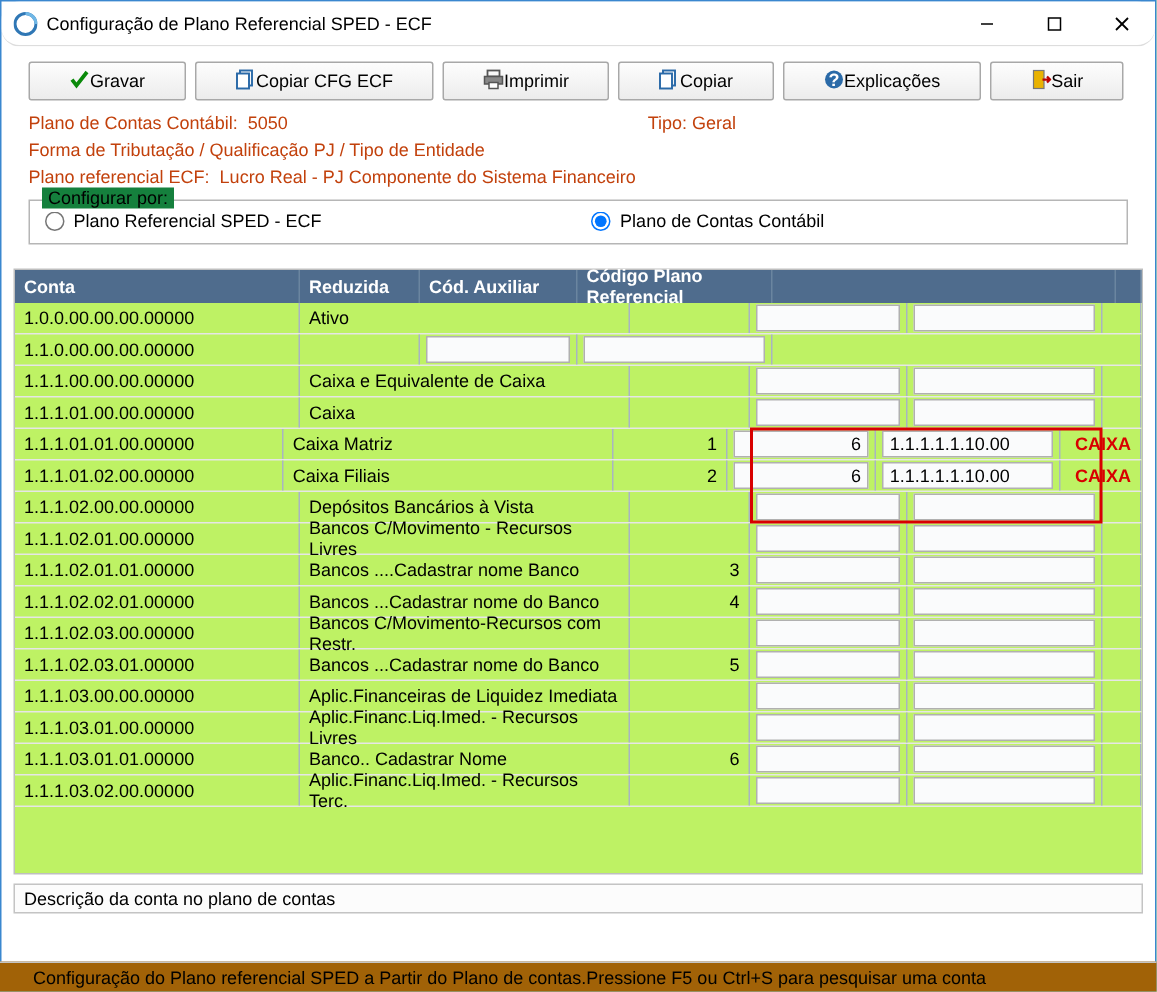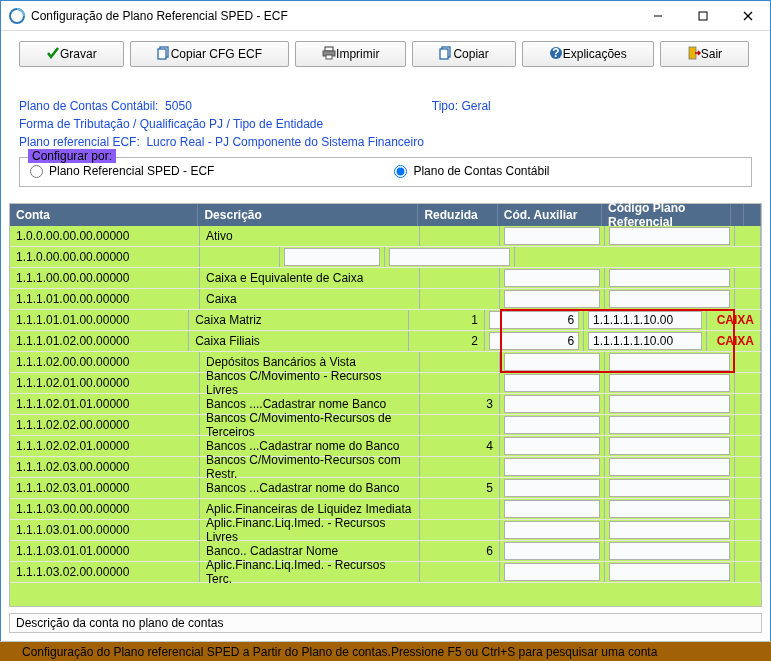--- a/index.html
+++ b/index.html
@@ -1,28 +1,28 @@
 <!DOCTYPE html>
 <html><head>
 <meta charset="utf-8">
 <style>
   * { box-sizing: border-box; margin: 0; padding: 0; font-family: "Segoe UI", Tahoma, sans-serif; font-size: 12px; }
   body { background: #fff; width: 771px; height: 661px; border: 1px solid #3a87cf; overflow: hidden; }
-  .titlebar { height: 30px; background: #fff; display: flex; align-items: center; padding-left: 8px; border-bottom: 1px solid #ddd; }
+  .titlebar { height: 30px; background: #fff; display: flex; align-items: center; padding-left: 8px; border-bottom: 1px solid #ddd; border-radius: 12px; }
   .titlebar .icon { width: 16px; height: 16px; margin-right: 6px; display:inline-flex; align-items:center; justify-content:center; }
   .titlebar .icon svg { width:16px; height:16px; }
   .titlebar .title { flex: 1; color: #000; }
   .titlebar .winbtn { width: 45px; height: 29px; display: flex; align-items: center; justify-content: center; color: #000; }
   .toolbar { padding: 10px 18px 6px 18px; display: flex; gap: 6px; }
   .tbtn { border: 1px solid #a8a8a8; background: linear-gradient(#fdfdfd,#ececec); height: 26px; padding: 0 26px; display: flex; align-items: center; gap: 0; border-radius: 2px; cursor: pointer; }
   .tbtn svg { width: 14px; height: 14px; }
-  .infoarea { padding: 0 18px 6px 18px; line-height: 18px; color:#1d4ed8;margin-top:24px; }
+  .infoarea { padding: 0 18px 6px 18px; line-height: 18px; color:#c2410c; }
   .infoarea .row { display:flex; gap:40px;}
   .fieldset { margin: 0 18px 8px 18px; border: 1px solid #b6b6b6; padding: 6px 10px 8px 10px; position: relative; }
-  .legend { position: absolute; top: -9px; left: 8px; background: #8b5cf6; padding: 0 4px; font-size: 12px; }
+  .legend { position: absolute; top: -9px; left: 8px; background: #15803d; padding: 0 4px; font-size: 12px; }
   .radios { display:flex; gap: 180px; align-items:center; }
   .radioitem { display:flex; align-items:center; gap:6px; }
   .radioitem input { width:13px; height:13px;}
   .grid-wrap { margin: 16px 8px 0 8px; border:1px solid #bfbfbf; position:relative;}
   .grid-head { display:flex; background:#4f6c8d; color:#fff; font-weight:600; height:22px; align-items:center;}
   .grid-head > div, .grid-row > div { padding: 0 6px; border-right:1px solid #a8b4c2; height:100%; display:flex; align-items:center;}
   .grid-head > div { border-right:1px solid #6b85a0;}
   .col-conta { width: 190px; }
   .col-desc  { width: 220px; flex-shrink:0;}
   .col-red   { width: 80px; justify-content:flex-end; padding-right:12px;}
@@ -133,21 +133,20 @@
     <label class="radioitem">
       <input type="radio" name="cfg" checked="" style="">
       <span>Plano de Contas Contábil</span>
     </label>
   </div>
 </div>
 
 <div class="grid-wrap">
   <div class="grid-head">
     <div class="col-conta">Conta</div>
-    <div class="col-desc">Descrição</div>
     <div class="col-red" style="justify-content:flex-start;">Reduzida</div>
     <div class="col-aux" style="justify-content:flex-start;">Cód. Auxiliar</div>
     <div class="col-ref">Código Plano Referencial</div>
     <div class="col-trail"></div>
     <div class="scrollbar-stub"></div>
   </div>
   <div class="grid-body" id="grid-body">
       <div class="grid-row">
         <div class="col-conta">1.0.0.00.00.00.00000</div>
         <div class="col-desc">Ativo</div>
@@ -253,32 +252,20 @@
         <div class="col-red">3</div>
         <div class="col-aux">
           <input class="cell-input aux" value="" style="">
         </div>
         <div class="col-ref">
           <input class="cell-input" value="" style="">
         </div>
         <div class="col-trail"></div>
       </div>
       <div class="grid-row">
-        <div class="col-conta">1.1.1.02.02.00.00000</div>
-        <div class="col-desc">Bancos C/Movimento-Recursos de Terceiros</div>
-        <div class="col-red"></div>
-        <div class="col-aux">
-          <input class="cell-input aux" value="" style="">
-        </div>
-        <div class="col-ref">
-          <input class="cell-input" value="" style="">
-        </div>
-        <div class="col-trail"></div>
-      </div>
-      <div class="grid-row">
         <div class="col-conta">1.1.1.02.02.01.00000</div>
         <div class="col-desc">Bancos ...Cadastrar nome do Banco</div>
         <div class="col-red">4</div>
         <div class="col-aux">
           <input class="cell-input aux" value="" style="">
         </div>
         <div class="col-ref">
           <input class="cell-input" value="" style="">
         </div>
         <div class="col-trail"></div>

